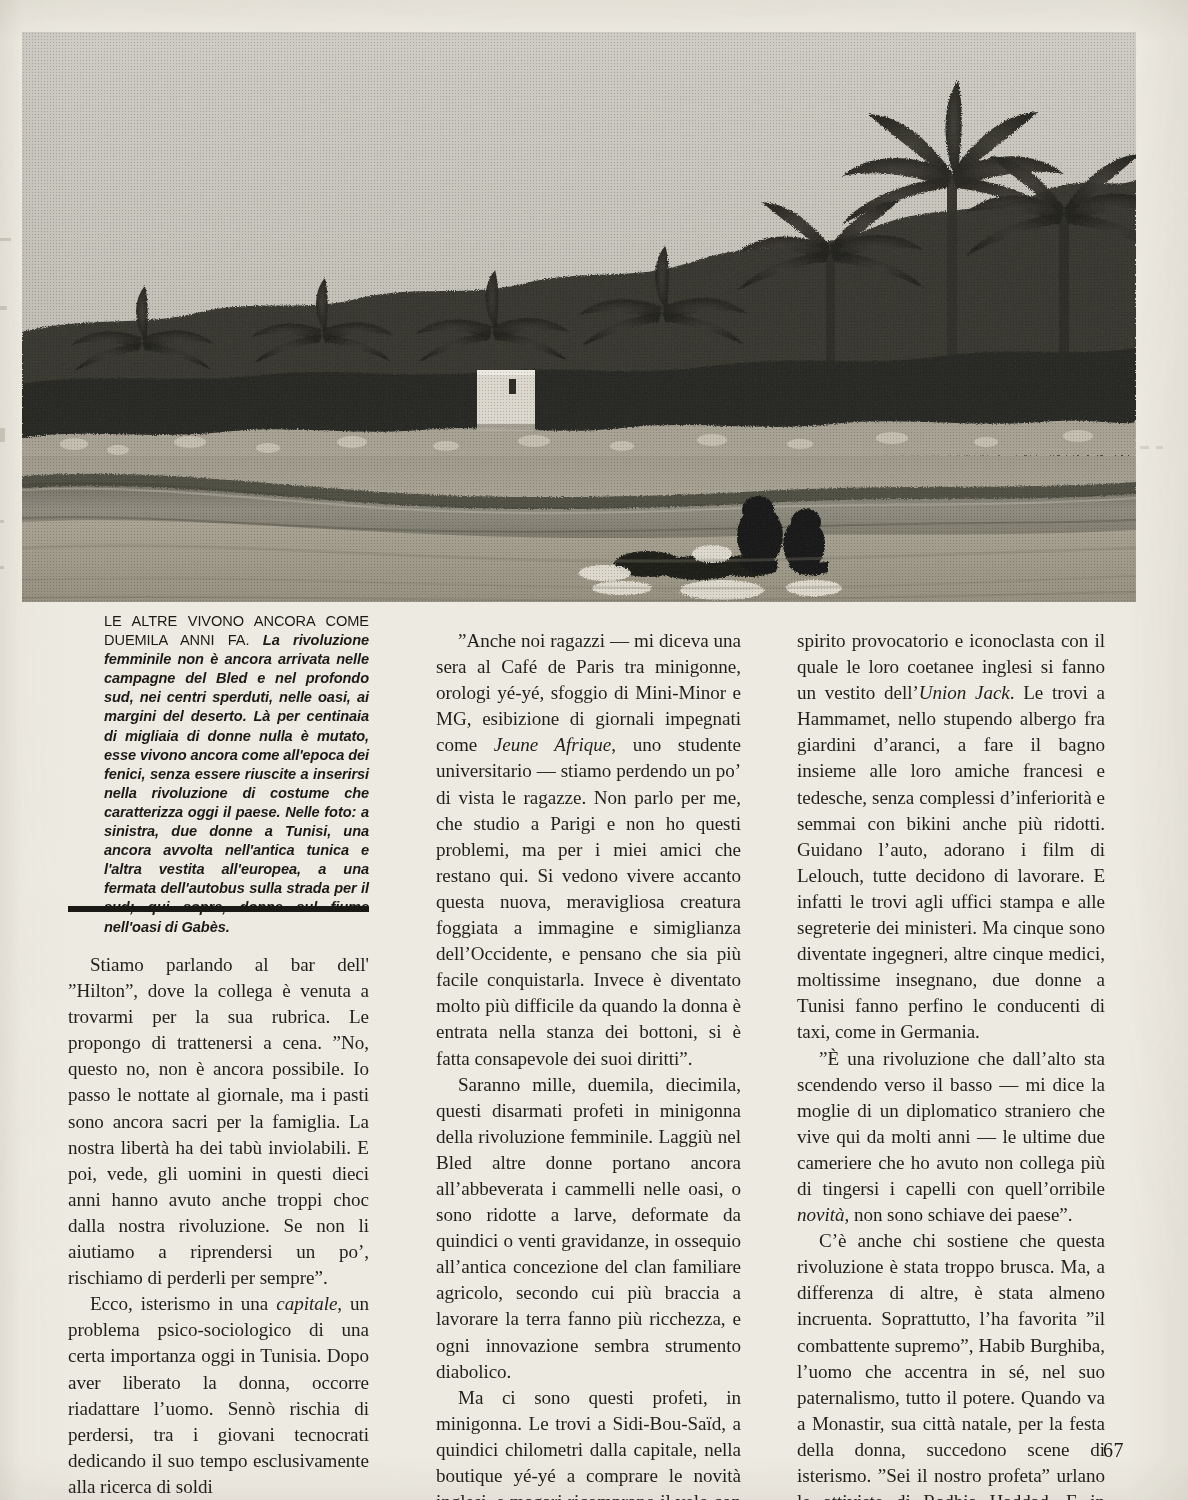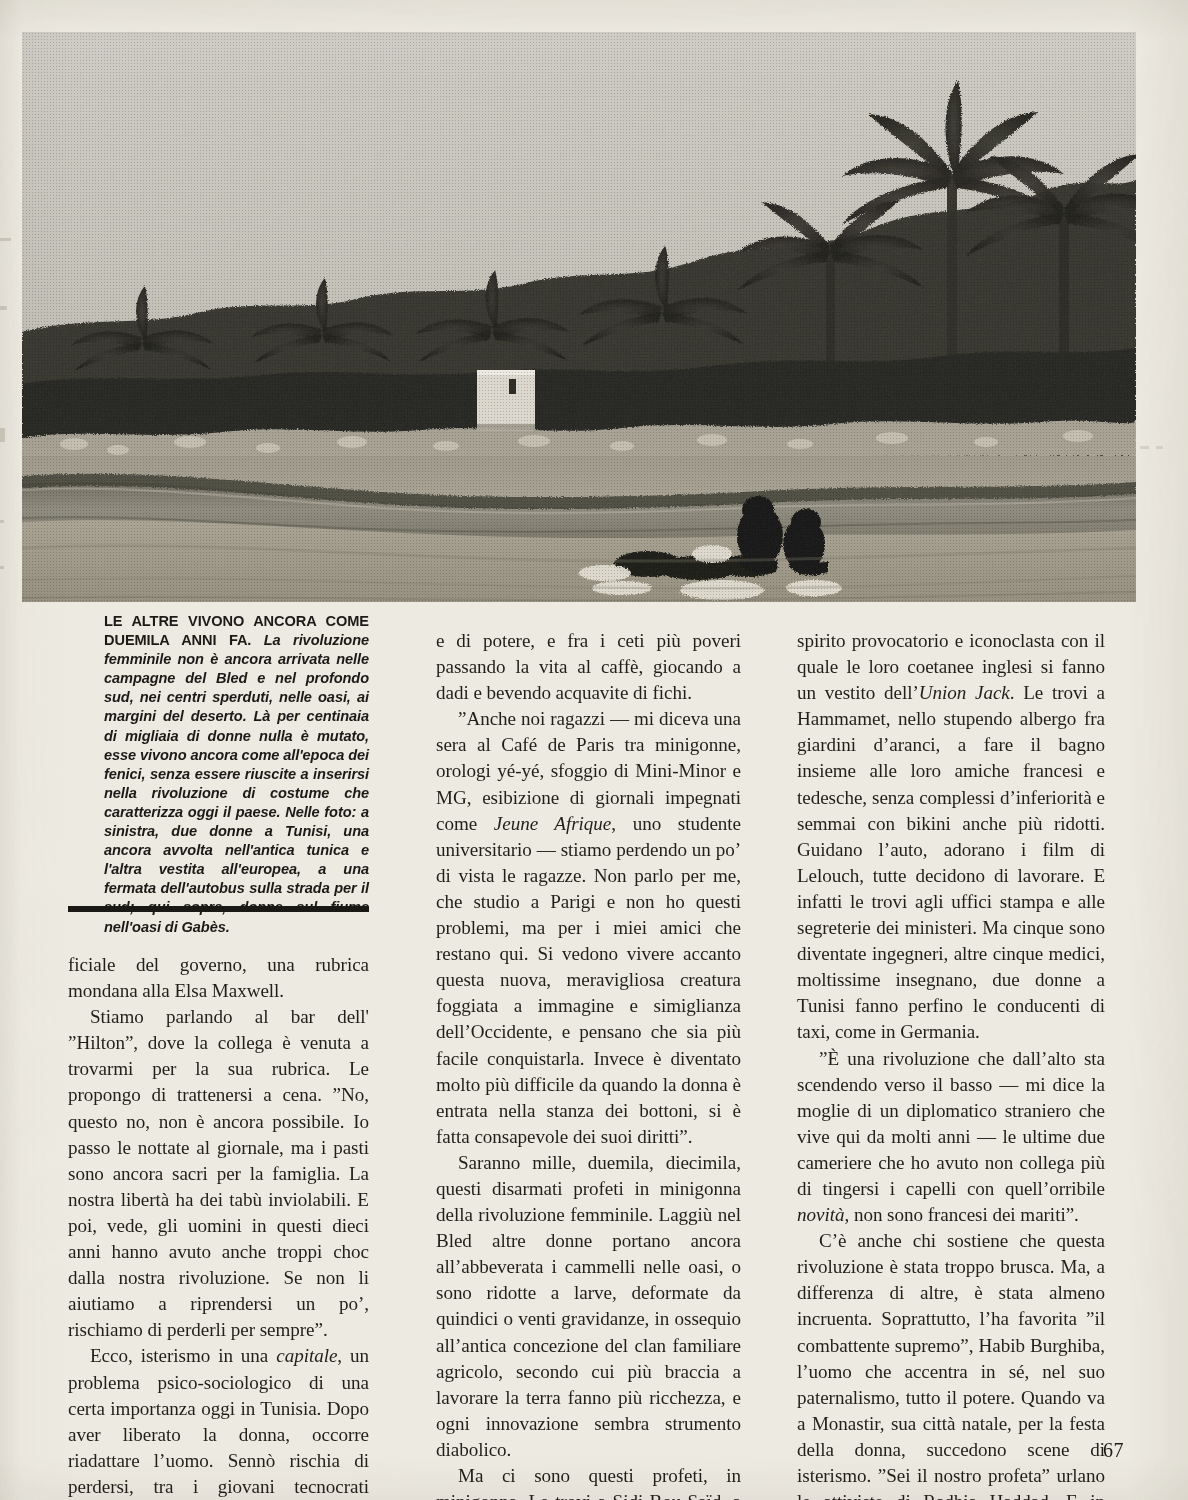--- a/index.html
+++ b/index.html
@@ -109,21 +109,21 @@
     font-style: italic;
     font-weight: bold;
     font-size: 14.6px;
     line-height: 19.1px;
     text-align: justify;
     color: #1c1a17;
     letter-spacing: -0.1px;
   }
   .caption .lead {
     font-style: normal;
-    font-weight: bold;
+    font-weight: normal;
   }
 
   
   .rule {
     position: absolute;
     left: 68px;
     top: 906px;
     width: 301px;
     height: 6px;
     background: #1b1916;
@@ -387,39 +387,37 @@
   </figure>
 
   <div class="caption">
     <span class="lead">LE ALTRE VIVONO ANCORA COME DUEMILA ANNI FA.</span><span> La rivoluzione femminile non è ancora arrivata nelle campagne del Bled e nel profondo sud, nei centri sperduti, nelle oasi, ai margini del deserto. Là per centinaia di migliaia di donne nulla è mutato, esse vivono ancora come all'epoca dei fenici, senza essere riuscite a inserirsi nella rivoluzione di costume che caratterizza oggi il paese. Nelle foto: a sinistra, due donne a Tunisi, una ancora avvolta nell'antica tunica e l'altra vestita all'europea, a una fermata dell'autobus sulla strada per il sud; qui sopra, donne sul fiume nell'oasi di Gabès.</span>
   </div>
 
   <div class="rule"></div>
 
   <div class="col body-text" id="col1">
     <div>
-        <p class="noindent"><span>ficiale del governo, una rubrica mondana alla Elsa Maxwell.</span></p>
         <p><span>Stiamo parlando al bar dell' ”Hilton”, dove la collega è venuta a trovarmi per la sua rubrica. Le propongo di trattenersi a cena. ”No, questo no, non è ancora possibile. Io passo le nottate al giornale, ma i pasti sono ancora sacri per la famiglia. La nostra libertà ha dei tabù inviolabili. E poi, vede, gli uomini in questi dieci anni hanno avuto anche troppi choc dalla nostra rivoluzione. Se non li aiutiamo a riprendersi un po’, rischiamo di perderli per sempre”.</span></p>
         <p><span>Ecco, isterismo in una </span><i>capitale</i><span>, un problema psico-sociologico di una certa importanza oggi in Tunisia. Dopo aver liberato la donna, occorre riadattare l’uomo. Sennò rischia di perdersi, tra i giovani tecnocrati dedicando il suo tempo esclusivamente alla ricerca di soldi</span></p>
       </div>
   </div>
 
   <div class="col body-text" id="col2">
     <div>
-        <p class="noindent"><span>e di potere, e fra i ceti più poveri passando la vita al caffè, giocando a dadi e bevendo acquavite di fichi.</span></p>
         <p><span>”Anche noi ragazzi — mi diceva una sera al Café de Paris tra minigonne, orologi yé-yé, sfoggio di Mini-Minor e MG, esibizione di giornali impegnati come </span><i>Jeune Afrique</i><span>, uno studente universitario — stiamo perdendo un po’ di vista le ragazze. Non parlo per me, che studio a Parigi e non ho questi problemi, ma per i miei amici che restano qui. Si vedono vivere accanto questa nuova, meravigliosa creatura foggiata a immagine e simiglianza dell’Occidente, e pensano che sia più facile conquistarla. Invece è diventato molto più difficile da quando la donna è entrata nella stanza dei bottoni, si è fatta consapevole dei suoi diritti”.</span></p>
         <p><span>Saranno mille, duemila, diecimila, questi disarmati profeti in minigonna della rivoluzione femminile. Laggiù nel Bled altre donne portano ancora all’abbeverata i cammelli nelle oasi, o sono ridotte a larve, deformate da quindici o venti gravidanze, in ossequio all’antica concezione del clan familiare agricolo, secondo cui più braccia a lavorare la terra fanno più ricchezza, e ogni innovazione sembra strumento diabolico.</span></p>
         <p><span>Ma ci sono questi profeti, in minigonna. Le trovi a Sidi-Bou-Saïd, a quindici chilometri dalla capitale, nella boutique yé-yé a comprare le novità inglesi, e magari ricomprano il velo con lo stesso</span></p>
       </div>
   </div>
 
   <div class="col body-text" id="col3">
     <div>
         <p class="noindent"><span>spirito provocatorio e iconoclasta con il quale le loro coetanee inglesi si fanno un vestito dell’</span><i>Union Jack</i><span>. Le trovi a Hammamet, nello stupendo albergo fra giardini d’aranci, a fare il bagno insieme alle loro amiche francesi e tedesche, senza complessi d’inferiorità e semmai con bikini anche più ridotti. Guidano l’auto, adorano i film di Lelouch, tutte decidono di lavorare. E infatti le trovi agli uffici stampa e alle segreterie dei ministeri. Ma cinque sono diventate ingegneri, altre cinque medici, moltissime insegnano, due donne a Tunisi fanno perfino le conducenti di taxi, come in Germania.</span></p>
-        <p><span>”È una rivoluzione che dall’alto sta scendendo verso il basso — mi dice la moglie di un diplomatico straniero che vive qui da molti anni — le ultime due cameriere che ho avuto non collega più di tingersi i capelli con quell’orribile </span><i>novità</i><span>, non sono francesi dei mariti”.</span></p>
+        <p><span>”È una rivoluzione che dall’alto sta scendendo verso il basso — mi dice la moglie di un diplomatico straniero che vive qui da molti anni — le ultime due cameriere che ho avuto non collega più di tingersi i capelli con quell’orribile </span><i>novità</i><span>, non sono schiave dei paese”.</span></p>
         <p><span>C’è anche chi sostiene che questa rivoluzione è stata troppo brusca. Ma, a differenza di altre, è stata almeno incruenta. Soprattutto, l’ha favorita ”il combattente supremo”, Habib Burghiba, l’uomo che accentra in sé, nel suo paternalismo, tutto il potere. Quando va a Monastir, sua città natale, per la festa della donna, succedono scene di isterismo. ”Sei il nostro profeta” urlano le attiviste di Radhia Haddad. E in fondo non hanno tutti i torti.</span></p>
       </div>
 
   </div>
 
   <div class="folio">67</div>
 
 </div>
 
 </body></html>

